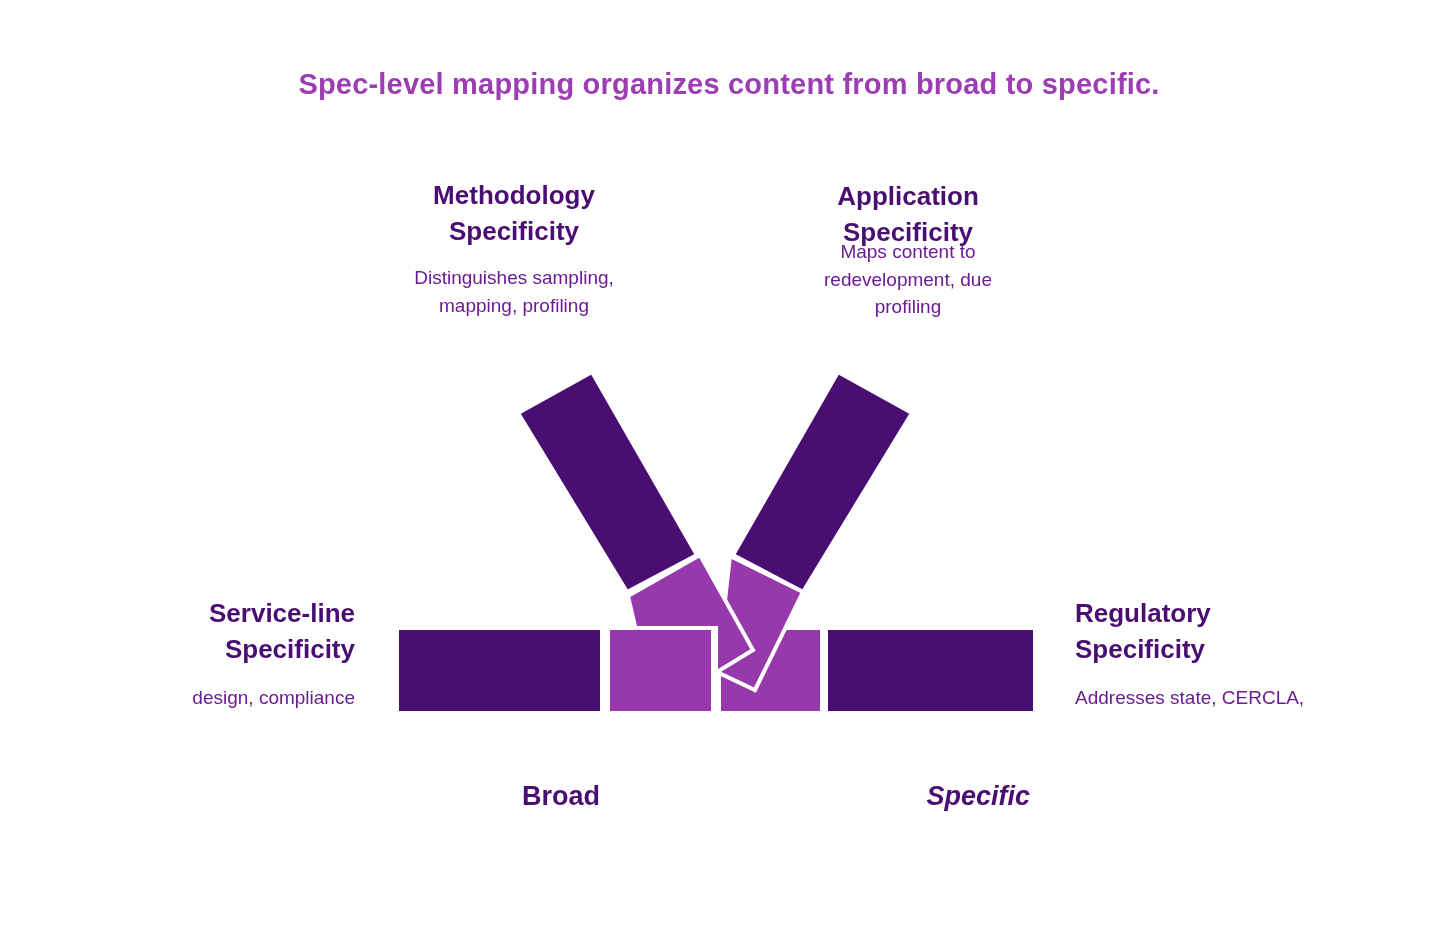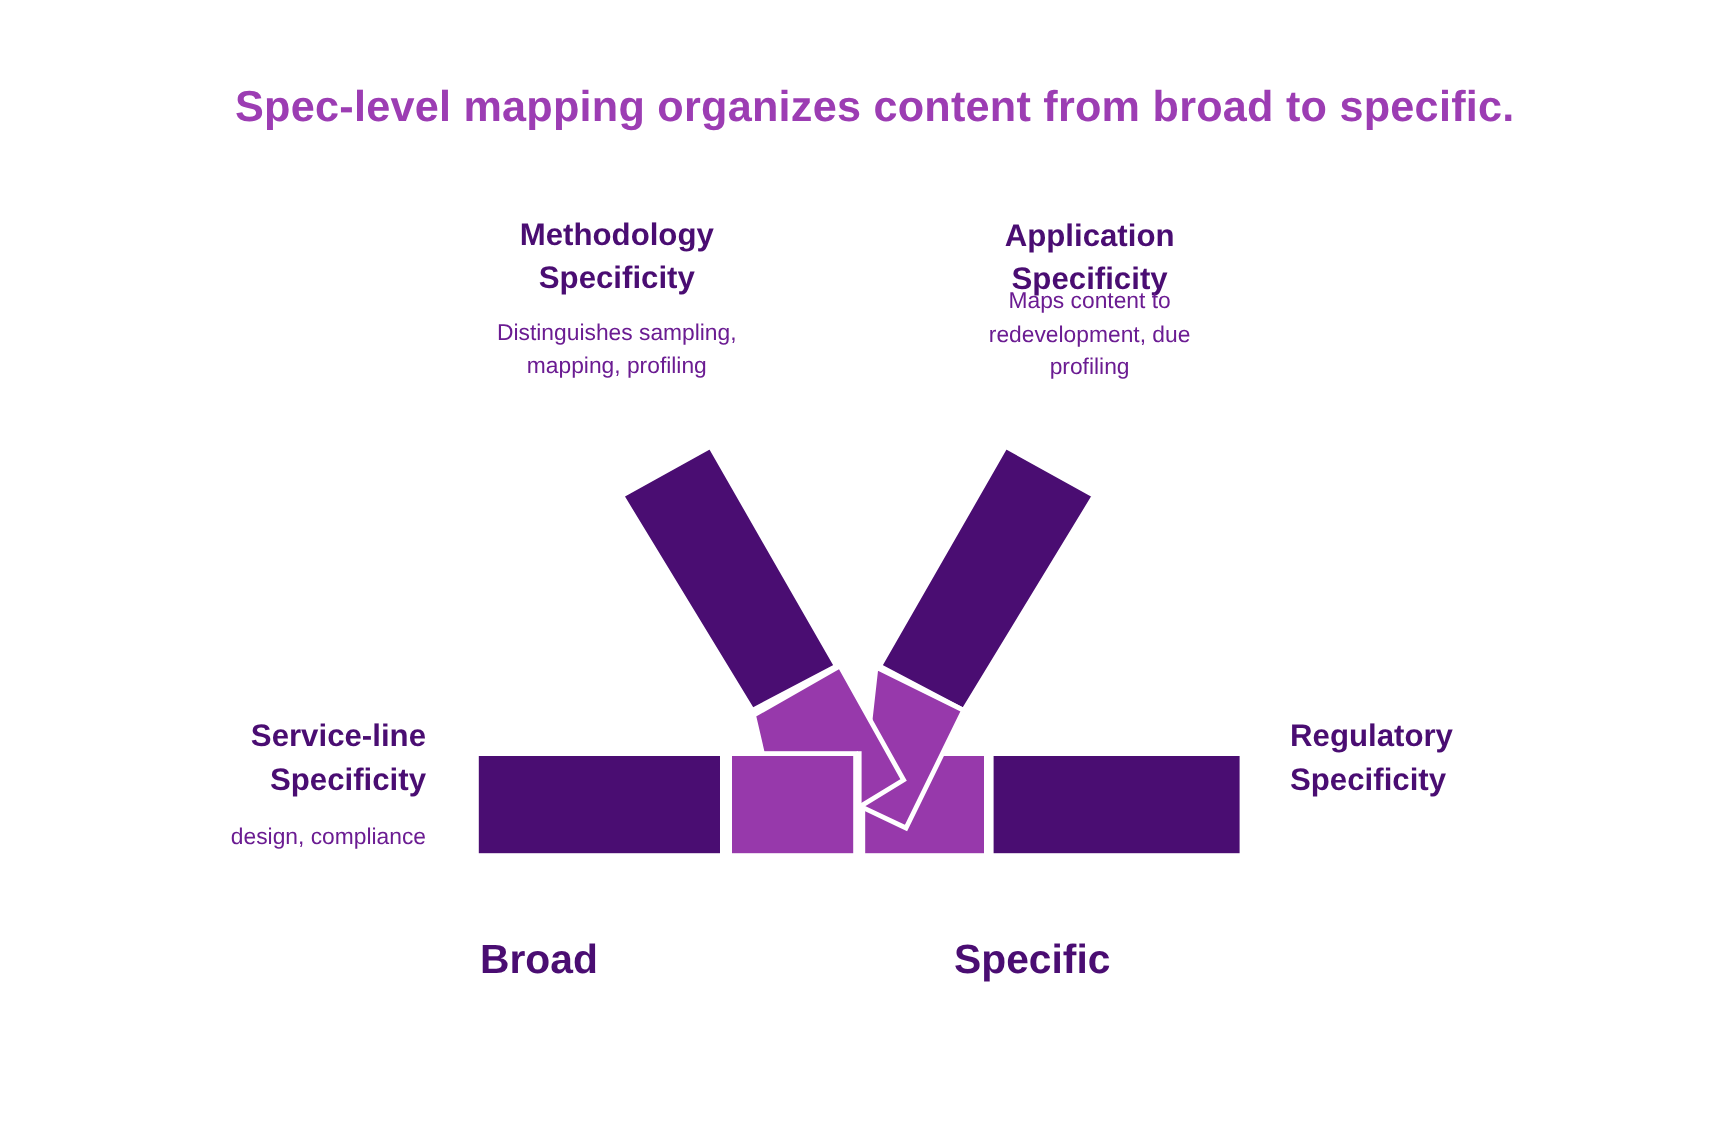--- a/index.html
+++ b/index.html
@@ -12,21 +12,21 @@
     width: 1430px;
     height: 948px;
     background: var(--bg, #ffffff);
     font-family: "Liberation Sans", sans-serif;
     overflow: hidden;
   }
   .page-title {
     position: absolute;
     left: 0; right: 0; top: 68px;
     text-align: center;
-    font-size: 36px;
+    font-size: 29px;
     font-weight: bold;
     color: var(--title, #9C3DB3);
     letter-spacing: 0.2px;
     margin-left: 28px;
   }
   .quadrant {
     position: absolute;
   }
   .q-heading {
     font-size: 26px;
@@ -40,22 +40,22 @@
     line-height: 27.5px;
     color: var(--body, #6B1C92);
   }
   .align-center { text-align: center; }
   .align-right  { text-align: right; }
   .align-left   { text-align: left; }
   .axis-label {
     position: absolute;
     top: 781px;
     width: 200px;
-    text-align: left;
-    font-size: 34px;
+    text-align: right;
+    font-size: 27px;
     font-weight: bold;
     color: var(--heading, #4A0D72);
   }
   #diagram-svg {
     position: absolute;
     left: 0; top: 0;
     width: 1430px;
     height: 948px;
   }
   .fill-dark {
@@ -131,18 +131,19 @@
     <div>design, compliance</div>
   </div>
 
   <div class="quadrant align-left" style="left:1075px; top:595px; width:330px;">
     <div class="q-heading">
       <div>Regulatory</div>
       <div>Specificity</div>
     </div>
   </div>
   <div class="q-body align-left" style="left:1075px; top:684px; width:330px;">
+    <div>Addresses state, CERCLA,</div>
   </div>
 
   <div class="axis-label" style="left:400px;">Broad</div>
-  <div class="axis-label" style="left:795px;">Specific</div>
+  <div class="axis-label" style="left:830px;font-style:italic;">Specific</div>
 
 </div>
 
 </body></html>

